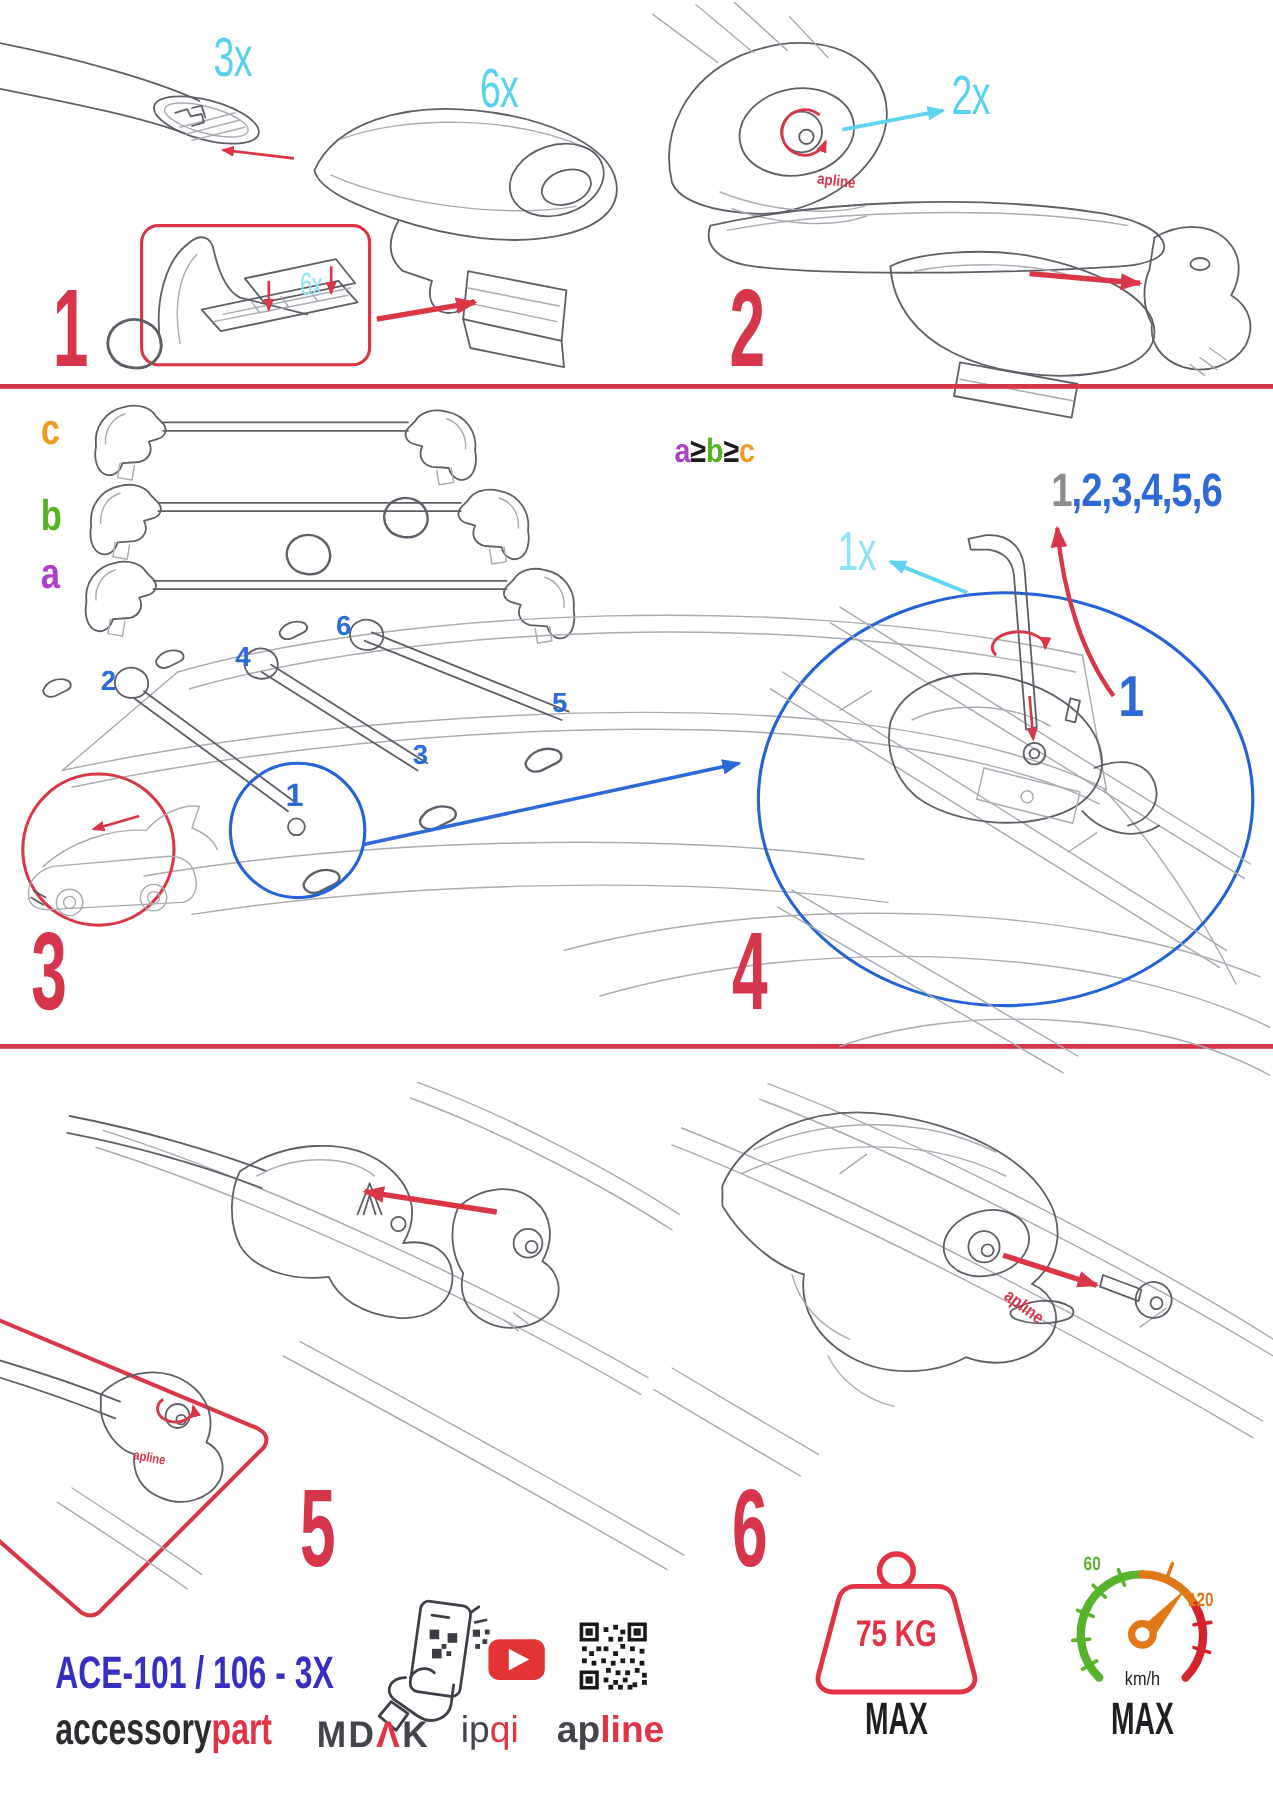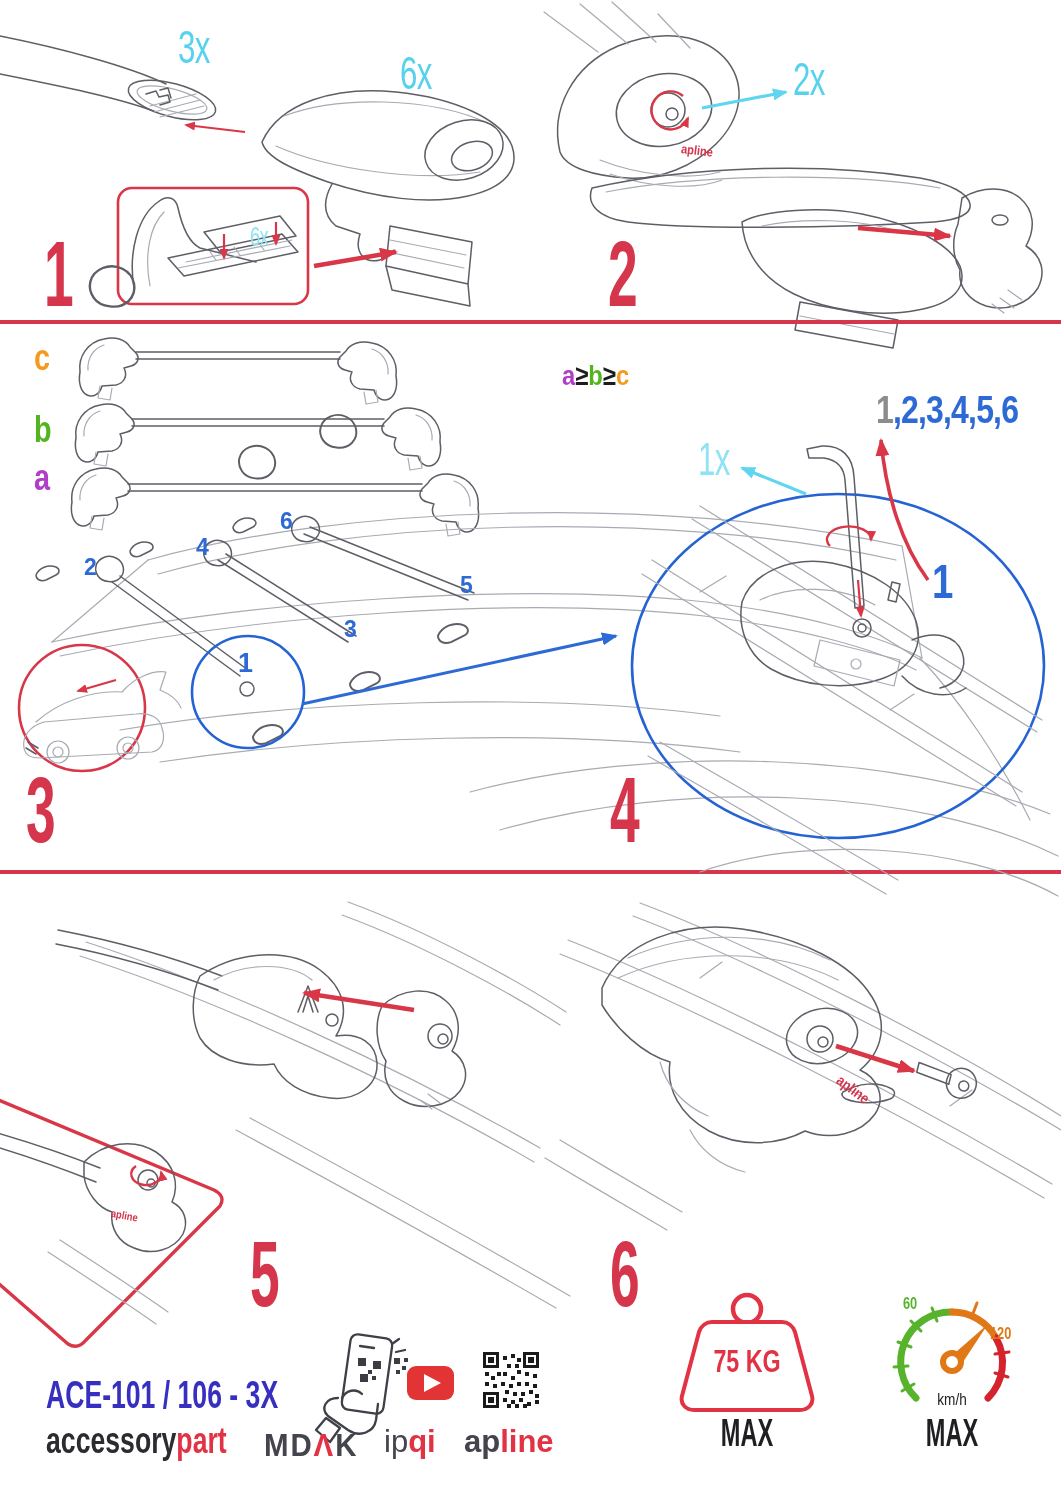--- a/index.html
+++ b/index.html
@@ -33,21 +33,21 @@
   .seq{font-size:39px;font-weight:700;transform:scaleX(.82);transform-origin:left top;letter-spacing:-1px;}
   .seq .first{color:#8c8c8c;} .seq .rest{color:#2e6ad6;}
   .callout{color:#2e6ad6;font-size:48px;font-weight:700;transform:scaleX(.8);transform-origin:left top;}
   .tinylogo{color:#d5364c;font-size:13px;font-weight:700;transform-origin:left top;}
   .model{color:#372fc0;font-size:38px;font-weight:600;transform:scaleX(.7);transform-origin:left top;}
   .brandline{font-size:37px;font-weight:600;transform:scaleX(.72);transform-origin:left top;}
   .brand-dark{color:#2b2b30;} .brand-red{color:#e23345;}
   .mdak{font-size:31px;font-weight:700;color:#44444c;letter-spacing:2px;transform:scaleX(.95);transform-origin:left top;}
   .mdak .red{color:#e23345;}
   .lgo{font-size:31px;font-weight:500;color:#44444c;}
-  .lgo .red{color:#e23345;font-weight:bold;}
+  .lgo .red{color:#e23345;}
   .lgo-b{font-weight:600;}
   .maxlbl{color:#1f1f23;font-size:38px;font-weight:600;transform:translateX(-50%) scaleX(.62);transform-origin:center top;}
   .wval{color:#e23345;font-size:31px;font-weight:700;transform:translateX(-50%) scaleX(.75);transform-origin:center top;}
   .s60{color:#58b32c;font-size:16px;font-weight:700;transform:scaleX(.8);transform-origin:left top;}
   .s120{color:#e07818;font-size:16px;font-weight:700;transform:scaleX(.8);transform-origin:left top;}
   .kmh{color:#222;font-size:16px;font-weight:500;transform:translateX(-50%) scaleX(.85);transform-origin:center top;}
 </style>
 </head>
 <body>
 

